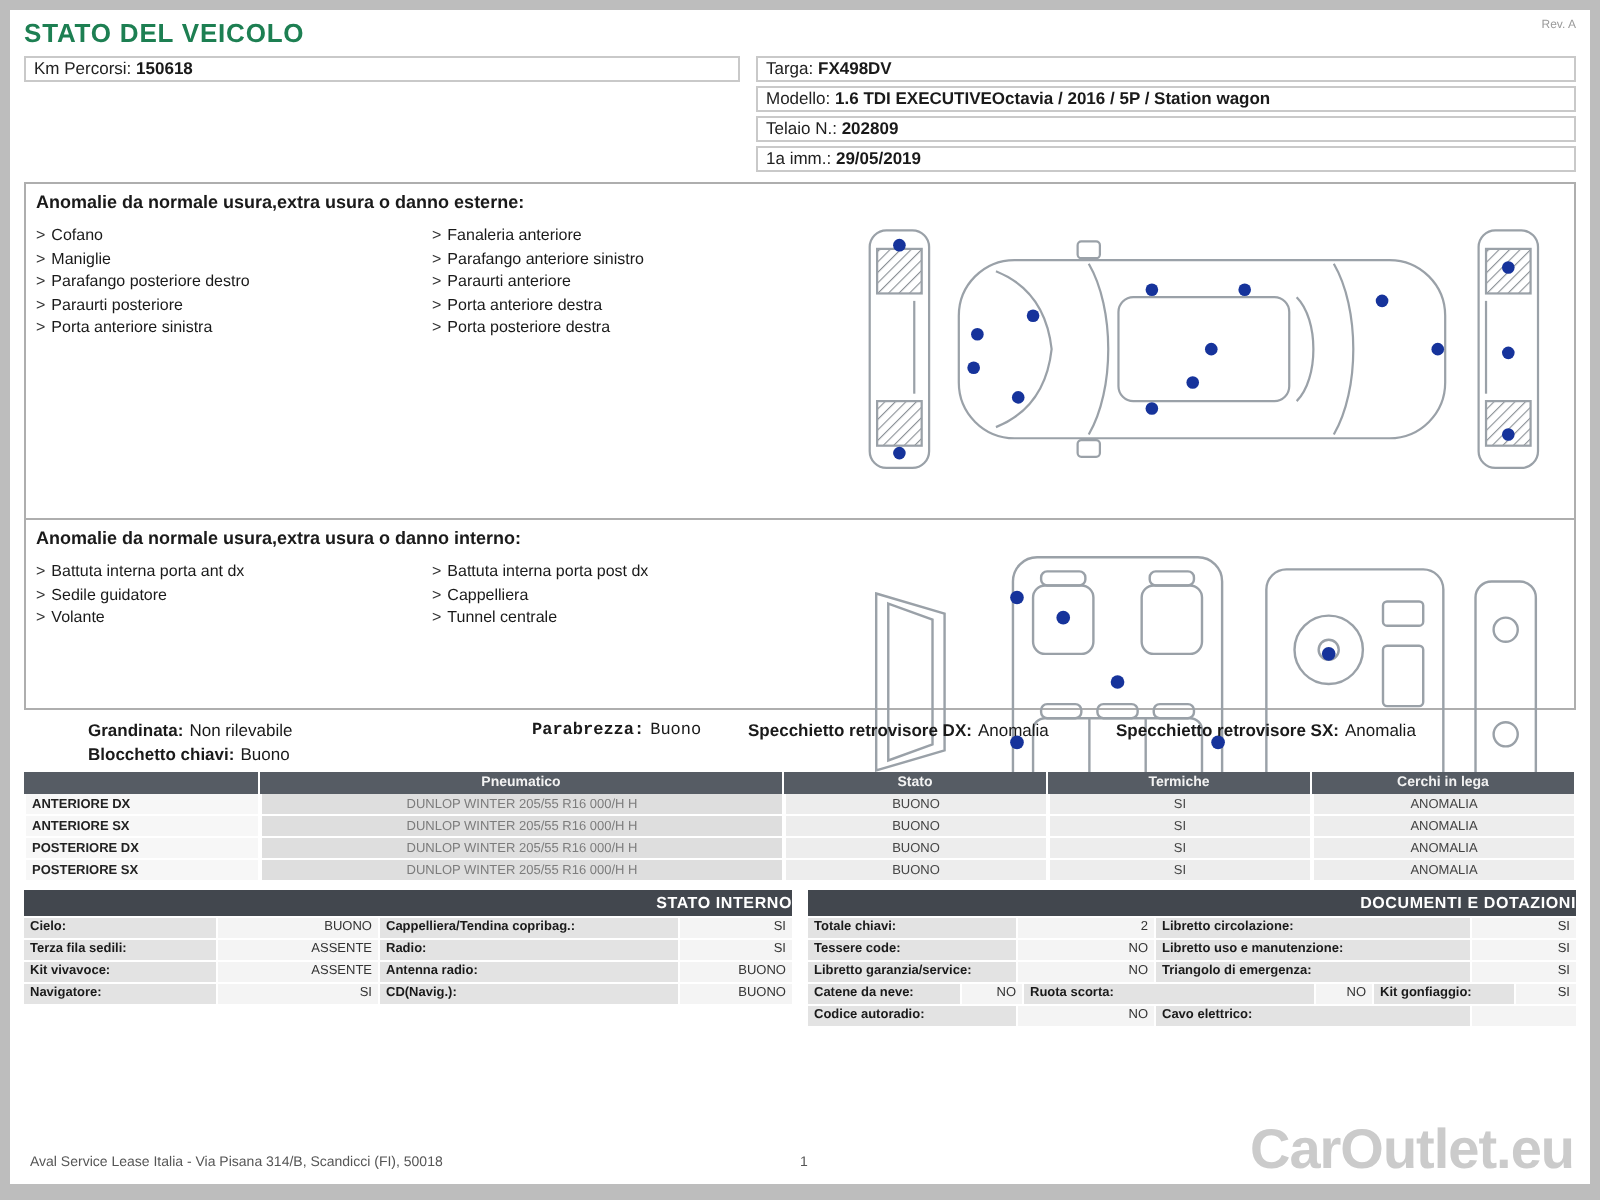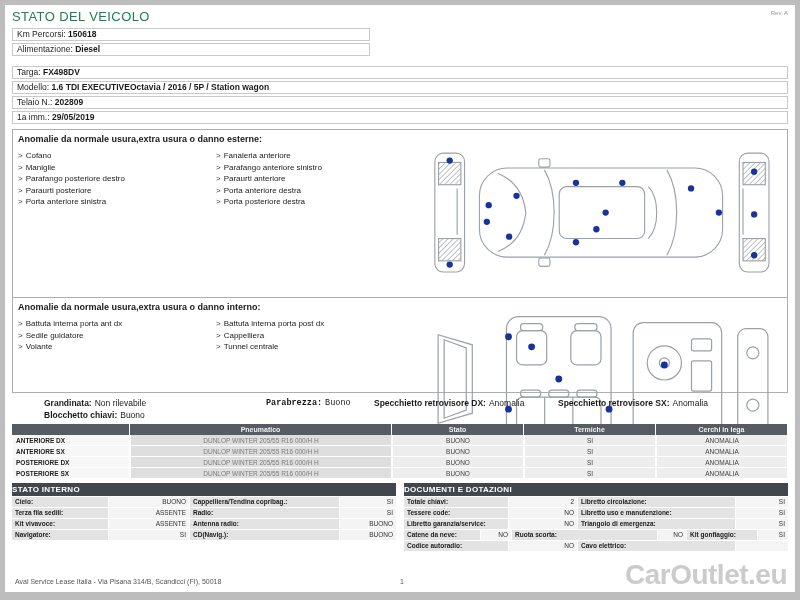--- a/index.html
+++ b/index.html
@@ -5,23 +5,23 @@
   * { box-sizing: border-box; }
   html,body { margin:0; padding:0; background:#8f8f8f; }
   .page {
     width:800px; height:600px; position:relative;
     background:#fff; border:5px solid #bdbdbd; border-bottom-width:8px;
     font-family:"Liberation Sans", sans-serif; color:#1a1a1a;
     padding:4px 7px; overflow:hidden;
   }
   
   .topbar { display:flex; justify-content:space-between; align-items:flex-start; height:17px; }
-  .title { font-size:13px; font-weight:normal; color:#1d7f52; letter-spacing:.4px; margin:0; }
+  .title { font-size:13px; font-weight:bold; color:#1d7f52; letter-spacing:.4px; margin:0; }
   .rev { font-size:6px; color:#9a9a9a; margin-top:1px; }
-  .info-wrap { display:flex; gap:8px; margin-top:2px;flex-direction:column; }
+  .info-wrap { display:flex; gap:8px; margin-top:2px; }
   .info-col.left { width:358px; }
   .info-col.right { flex:1; }
   .info-row { border:1px solid #c9c9c9; height:13px; line-height:11px; padding:0 4px;
               font-size:8.5px; margin-bottom:2px; white-space:nowrap; overflow:hidden; }
   .info-row .lbl { color:#222; }
   .info-row .val { font-weight:bold; }
   
   .main-box { border:1px solid #aeaeae; height:264px; margin-top:3px; }
   .section { display:flex; padding:3px 5px; }
   .section.ext { height:168px; border-bottom:1px solid #aeaeae; }
@@ -44,21 +44,21 @@
   .tyre-h { background:#565c64; color:#f2f2f2; font-size:7px; font-weight:bold;
             text-align:center; padding:2px 0; border-right:1px solid #fff; }
   .tyre-c { background:#ededed; border:1px solid #fff; border-top:none; font-size:6.5px;
             color:#444; text-align:center; padding:1.5px 3px; white-space:nowrap; overflow:hidden; }
   .tyre-pos { background:#f7f7f7; font-weight:bold; text-align:left; color:#222; }
   .tyre-spec { background:#dedede; color:#7c7c7c; }
   
   .bottom { display:flex; gap:8px; margin-top:4px; }
   .btable { flex:1; }
   .bar { background:#42474e; color:#fff; font-weight:bold; font-size:8px;
-         text-align:left; padding:2px 0; letter-spacing:.3px; }
+         text-align:right; padding:2px 0; letter-spacing:.3px; }
   .brow { display:flex; height:10px; line-height:10px; font-size:6.5px; margin-top:1px; gap:1px; }
   .bl { background:#e3e3e3; font-weight:bold; padding:0 3px; white-space:nowrap; overflow:hidden; }
   .bv { background:#f4f4f4; color:#333; text-align:right; padding:0 3px; white-space:nowrap; }
   .c1 { flex:0 0 96px; } .c2 { flex:0 0 80px; } .c3 { flex:1; } .c4 { flex:0 0 56px; }
   .d1 { flex:0 0 104px; } .d2 { flex:0 0 68px; } .d3 { flex:1; } .d4 { flex:0 0 52px; }
   .t1 { flex:0 0 76px; } .t2 { flex:0 0 30px; } .t3 { flex:1; } .t4 { flex:0 0 28px; }
   .t5 { flex:0 0 70px; } .t6 { flex:0 0 30px; }
   
   .footer-address { position:absolute; left:10px; bottom:7px; font-size:7px; color:#555; }
   .footer-page { position:absolute; left:50%; bottom:7px; font-size:7px; color:#555; }
@@ -71,21 +71,20 @@
 <div class="page">
 
   <div class="topbar">
     <h1 class="title">STATO DEL VEICOLO</h1>
     <span class="rev">Rev. A</span>
   </div>
 
   <div class="info-wrap">
     <div class="info-col left">
       <div class="info-row"><span class="lbl">Km Percorsi:</span> <span class="val">150618</span></div>
-      <div class="info-row"><span class="lbl">Alimentazione:</span> <span class="val">Diesel</span></div>
     </div>
     <div class="info-col right">
       <div class="info-row"><span class="lbl">Targa:</span> <span class="val">FX498DV</span></div>
       <div class="info-row"><span class="lbl">Modello:</span> <span class="val">1.6 TDI EXECUTIVEOctavia / 2016 / 5P / Station wagon</span></div>
       <div class="info-row"><span class="lbl">Telaio N.:</span> <span class="val">202809</span></div>
       <div class="info-row"><span class="lbl">1a imm.:</span> <span class="val">29/05/2019</span></div>
     </div>
   </div>
 
   <div class="main-box">

